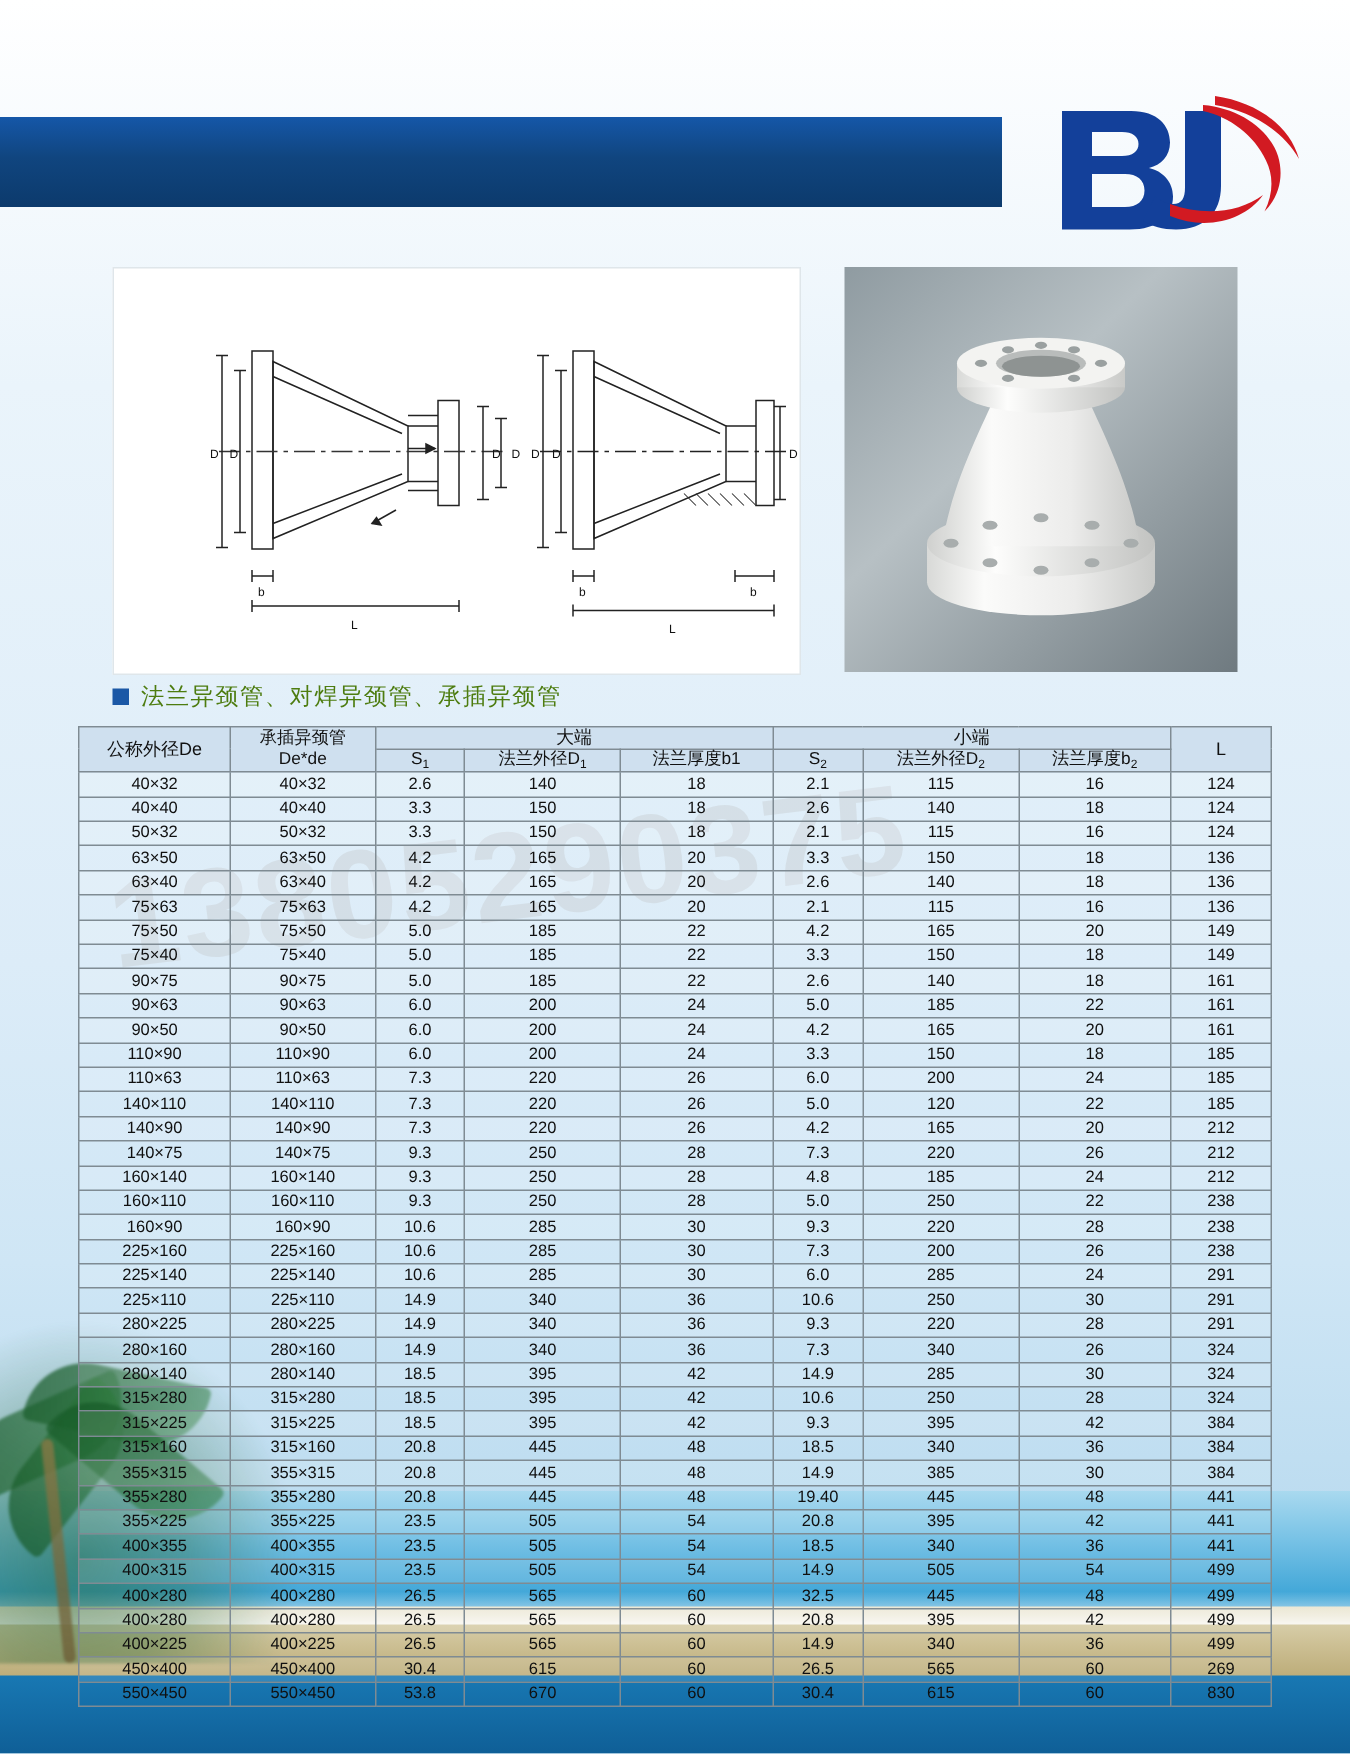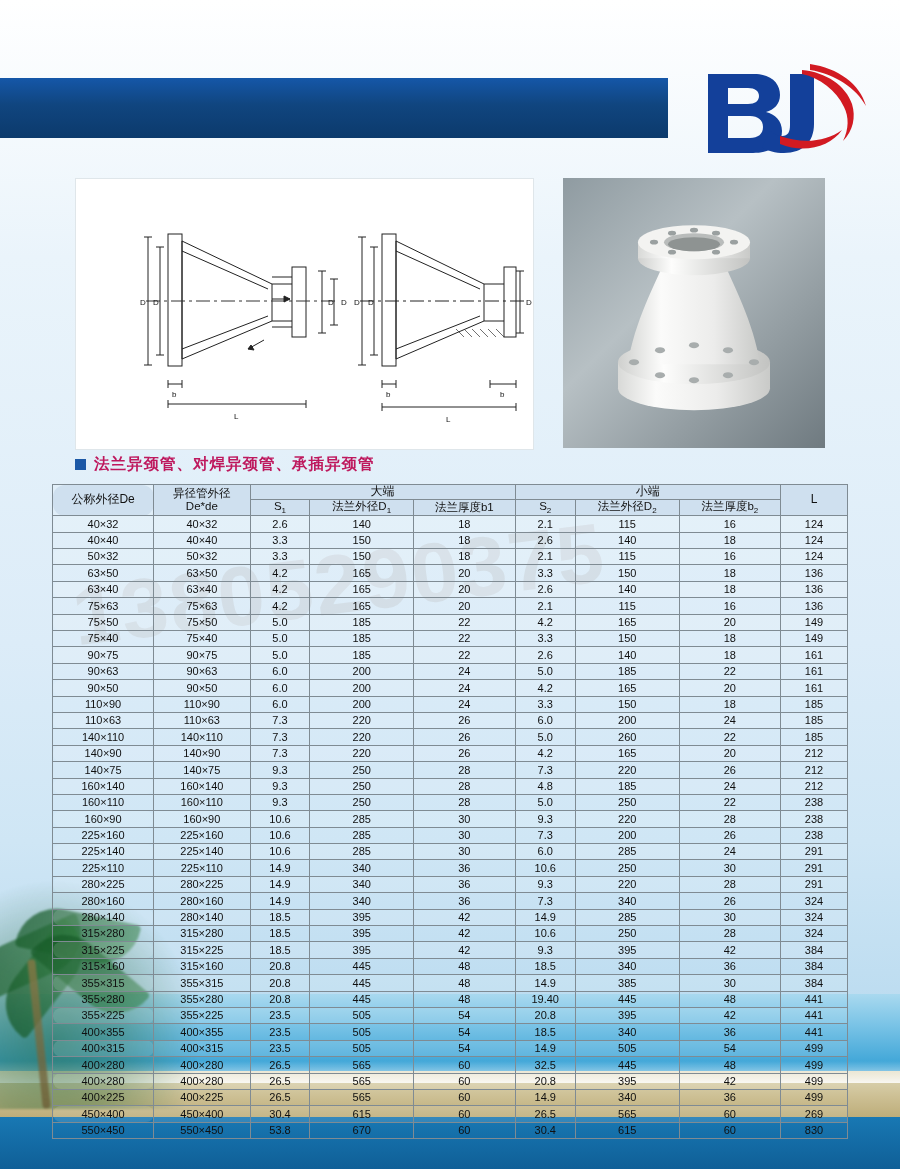--- a/index.html
+++ b/index.html
@@ -73,21 +73,21 @@
 
   
   .section-title{
     position:absolute;left:75px;top:452px;height:24px;
     display:flex;align-items:center;gap:8px;
   }
   .section-title .sq{
     width:11px;height:11px;background:#1b58a6;display:inline-block;
   }
   .section-title .txt{
-    color:#be185d;font-size:15.5px;font-weight:bold;letter-spacing:1px;
+    color:#4d7c0f;font-size:15.5px;font-weight:normal;letter-spacing:1px;
   }
 
   
   .table-wrap{
     position:absolute;left:52px;top:484px;width:796px;
   }
   table.spec{
     border-collapse:collapse;width:796px;
     font-size:11px;color:#101010;background:transparent;
   }
@@ -97,21 +97,21 @@
   }
   table.spec thead th{
     background:#cfe0ef;font-weight:normal;font-size:11.5px;color:#111;
   }
   table.spec thead th.big{font-size:12px;}
   table.spec tbody td{
     height:15.4px;background:rgba(255,255,255,.0);
   }
   table.spec tbody tr:nth-child(odd) td{background:rgba(255,255,255,.12);}
   .sub{font-size:8px;vertical-align:sub;}
-  .col-a{width:105px;border-radius:12px;}
+  .col-a{width:105px;}
   .col-b{width:100px;}
   .col-c{width:62px;}
   .col-d{width:110px;}
   .col-e{width:108px;}
   .col-f{width:62px;}
   .col-g{width:110px;margin-top:35px;}
   .col-h{width:108px;}
   .col-i{width:70px;}
 </style>
 </head>
@@ -264,21 +264,21 @@
   <span class="sq"></span>
   <span class="txt">法兰异颈管、对焊异颈管、承插异颈管</span>
 </div>
 
 <div class="table-wrap">
   <table class="spec">
     <thead>
       <tr>
         <th class="col-a big" rowspan="2">公称外径De</th>
         <th class="col-b" rowspan="2">
-          <div>异径管外径</div>
+          <div>承插异颈管</div>
           <div>De*de</div>
         </th>
         <th class="big" colspan="3">大端</th>
         <th class="big" colspan="3">小端</th>
         <th class="col-i big" rowspan="2">L</th>
       </tr>
       <tr>
         <th class="col-c">S<span class="sub">1</span></th>
         <th class="col-d">法兰外径D<span class="sub">1</span></th>
         <th class="col-e">法兰厚度b1</th>
@@ -431,21 +431,21 @@
           <td class="col-h">24</td>
           <td class="col-i">185</td>
         </tr>
         <tr>
           <td class="col-a">140×110</td>
           <td class="col-b">140×110</td>
           <td class="col-c">7.3</td>
           <td class="col-d">220</td>
           <td class="col-e">26</td>
           <td class="col-f">5.0</td>
-          <td class="col-g">260</td>
+          <td class="col-g">120</td>
           <td class="col-h">22</td>
           <td class="col-i">185</td>
         </tr>
         <tr>
           <td class="col-a">140×90</td>
           <td class="col-b">140×90</td>
           <td class="col-c">7.3</td>
           <td class="col-d">220</td>
           <td class="col-e">26</td>
           <td class="col-f">4.2</td>

